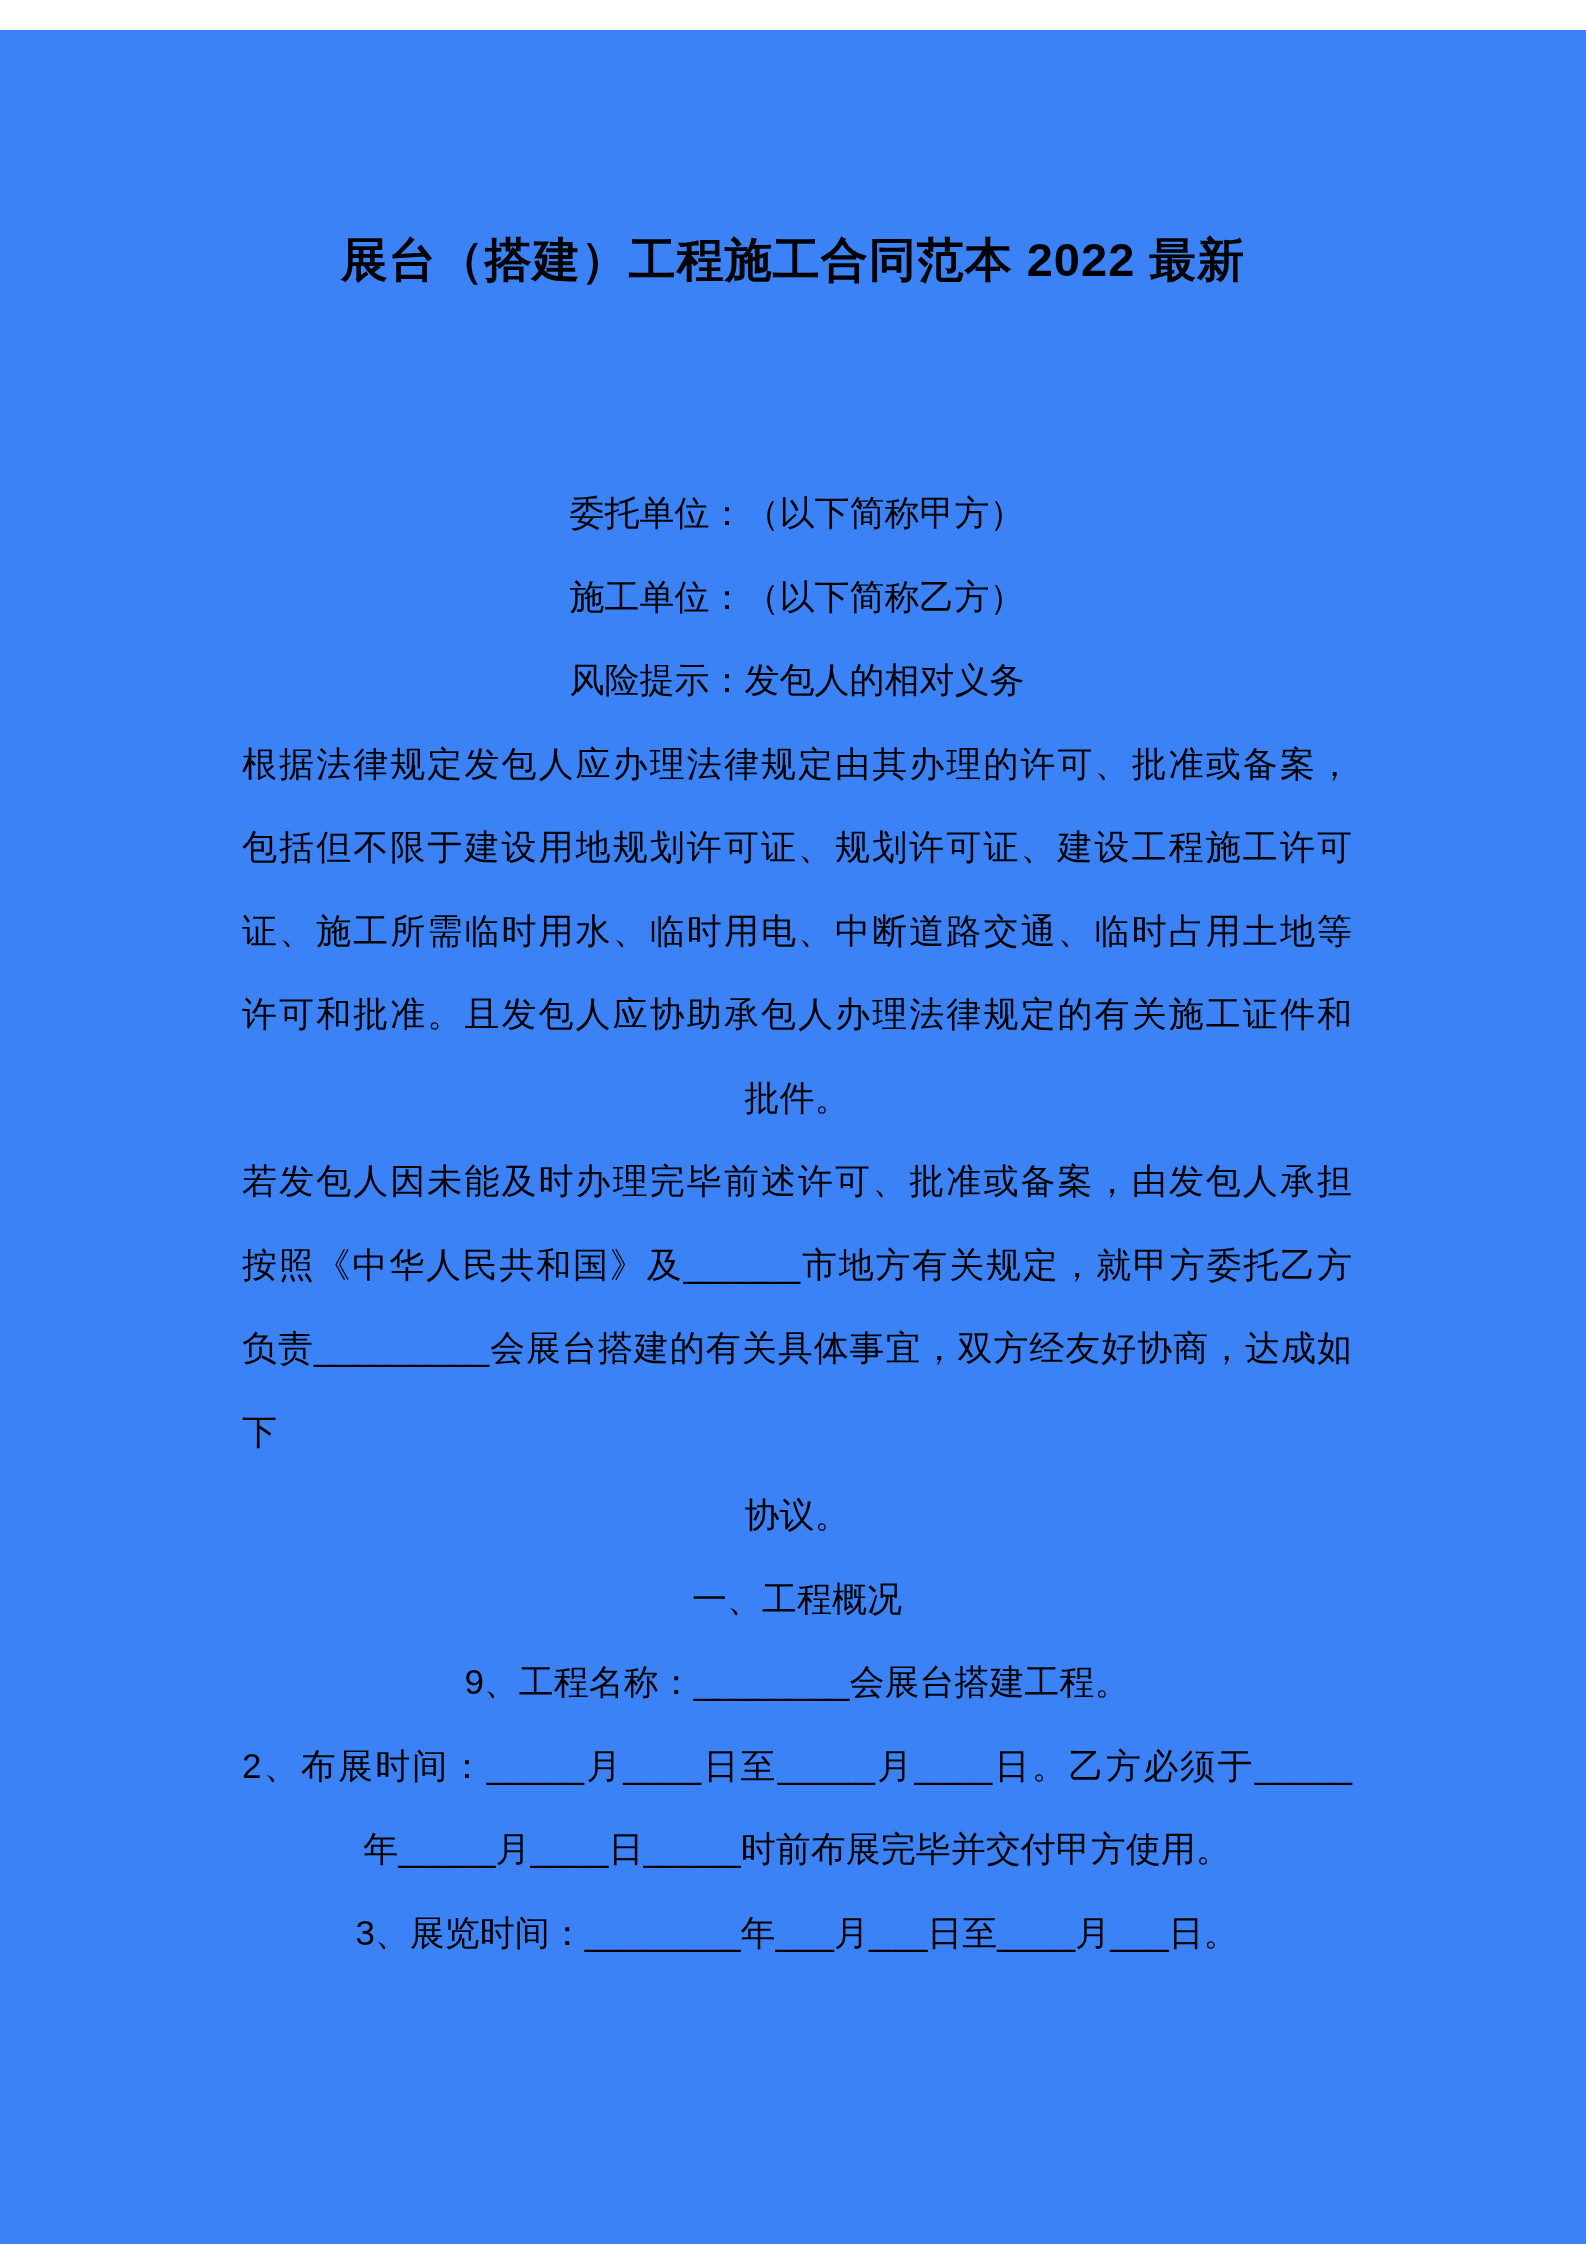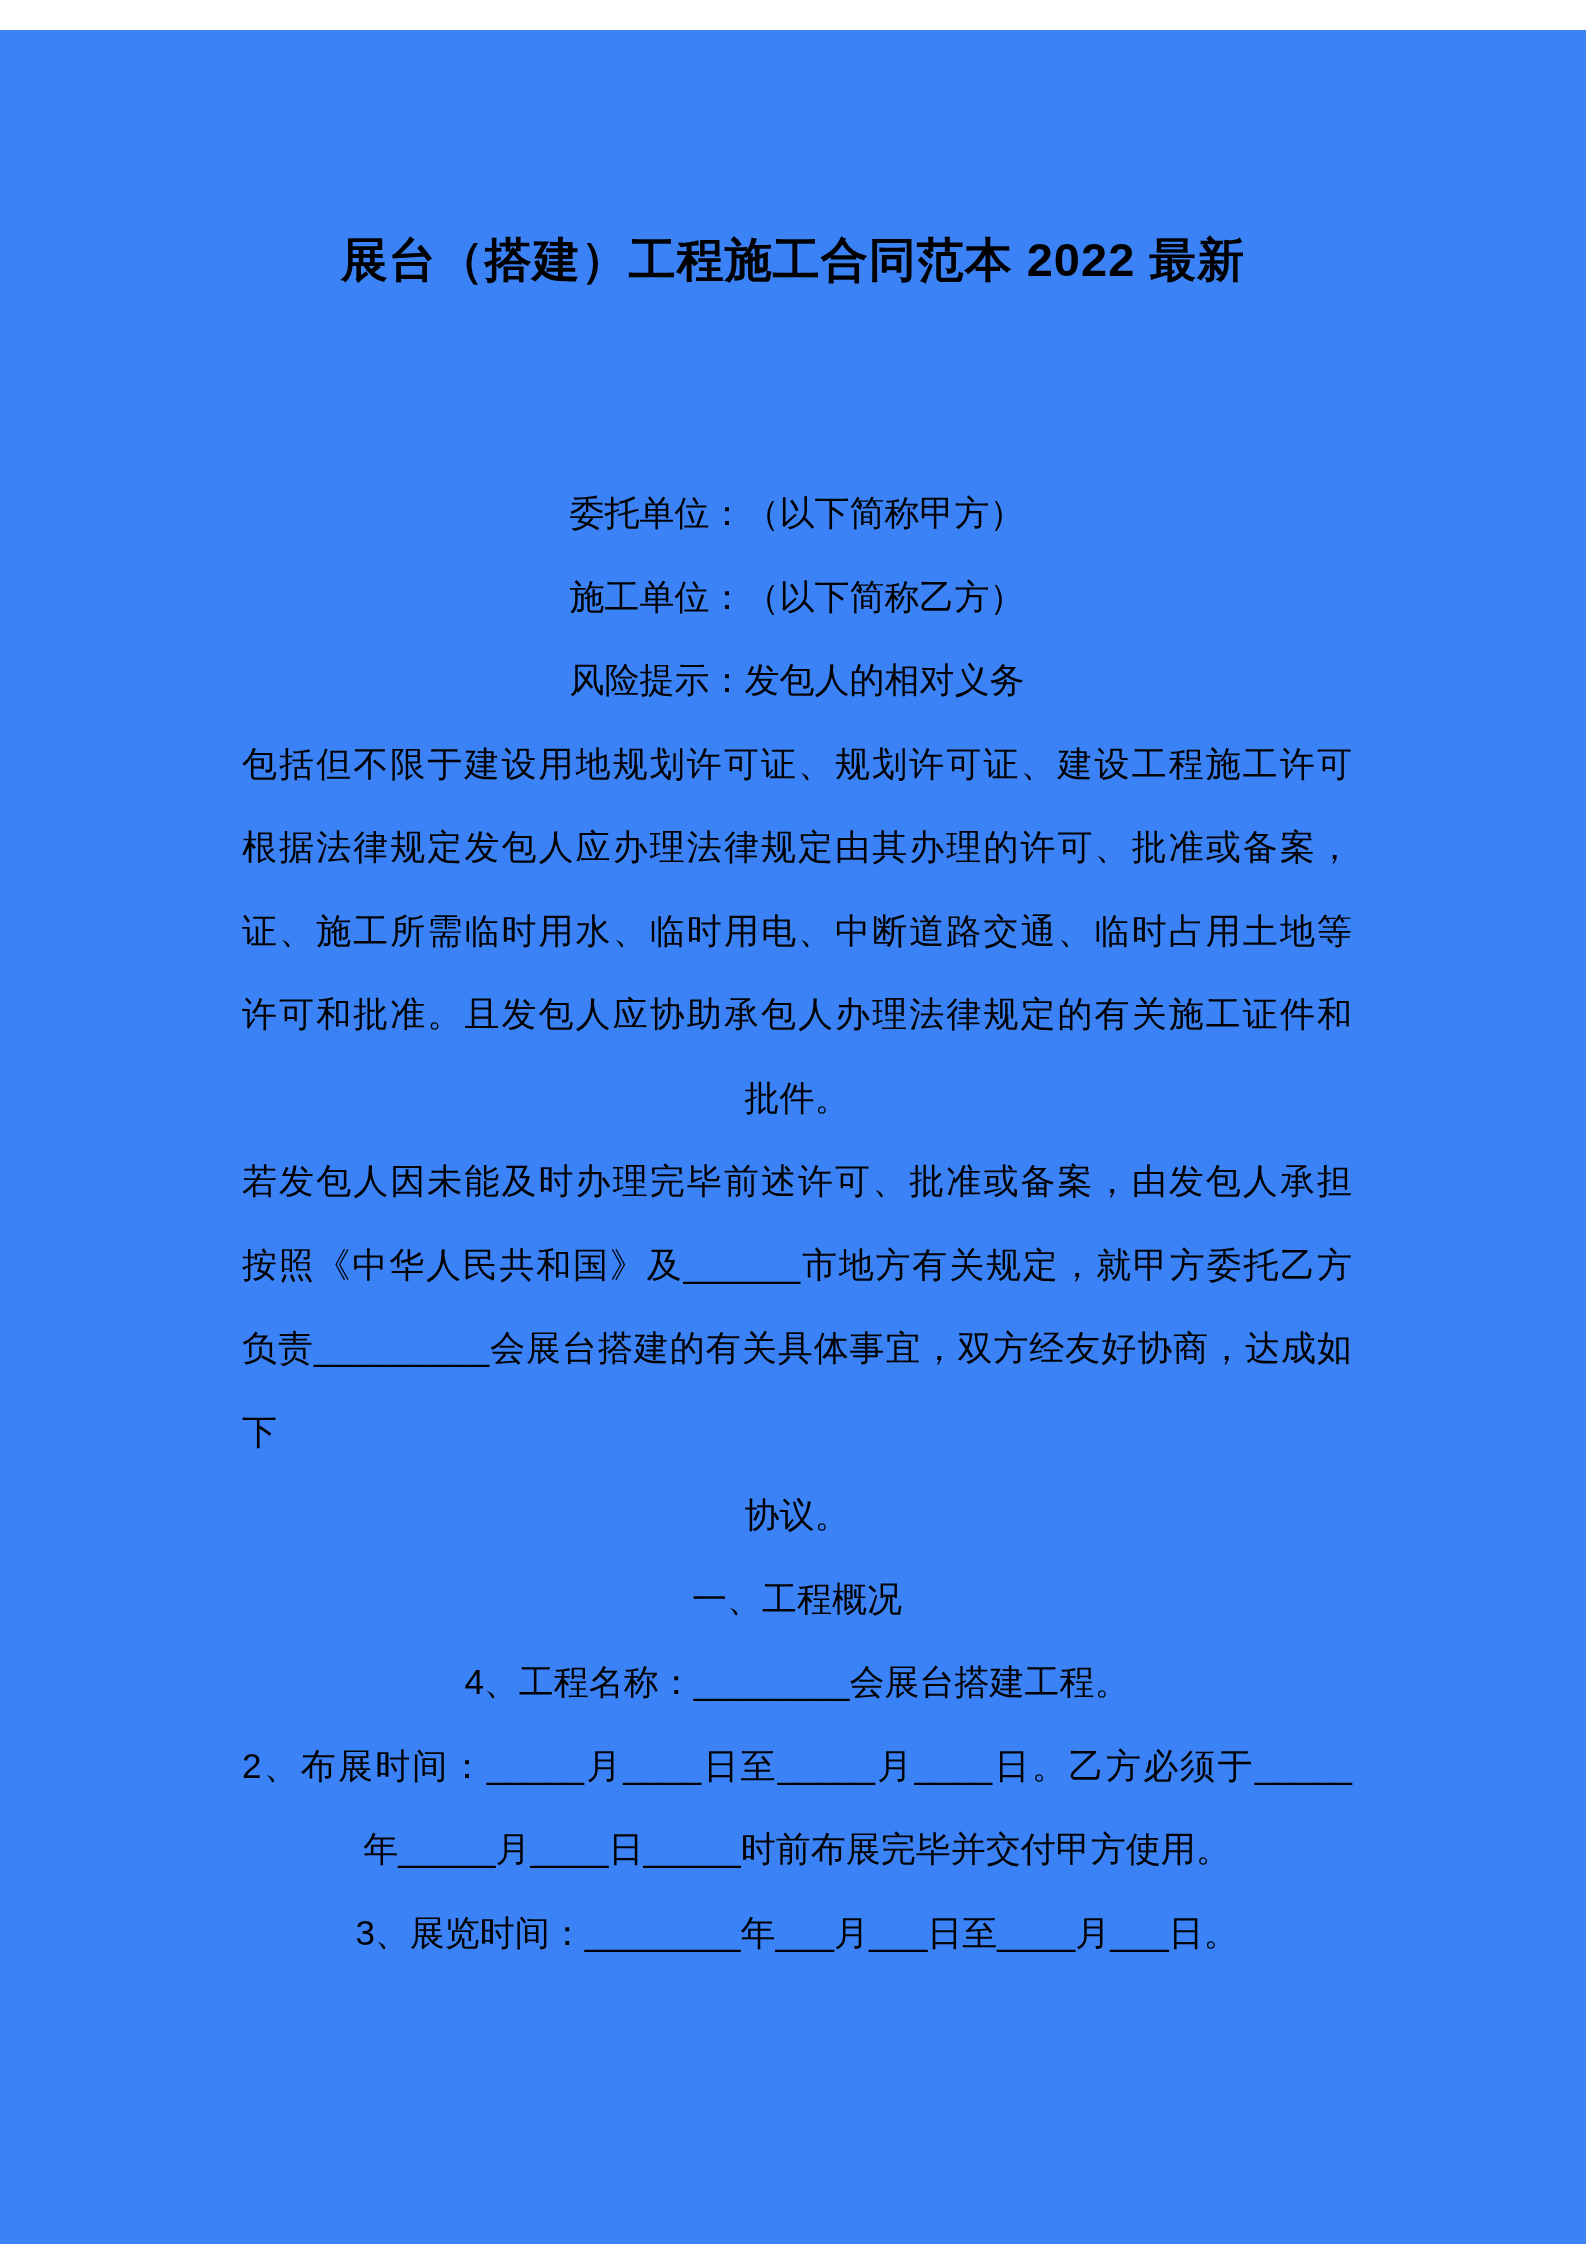--- a/index.html
+++ b/index.html
@@ -47,28 +47,28 @@
 </style>
 </head>
 <body>
 
 <div class="page">
   <h1 class="doc-title">展台（搭建）工程施工合同范本 2022 最新</h1>
   <div class="doc-body">
       <div class="line">委托单位：（以下简称甲方）</div>
       <div class="line">施工单位：（以下简称乙方）</div>
       <div class="line">风险提示：发包人的相对义务</div>
+      <div class="line fill">根据法律规定发包人应办理法律规定由其办理的许可、批准或备案，</div>
       <div class="line fill">包括但不限于建设用地规划许可证、规划许可证、建设工程施工许可</div>
-      <div class="line fill">根据法律规定发包人应办理法律规定由其办理的许可、批准或备案，</div>
       <div class="line fill">证、施工所需临时用水、临时用电、中断道路交通、临时占用土地等</div>
       <div class="line fill">许可和批准。且发包人应协助承包人办理法律规定的有关施工证件和</div>
       <div class="line">批件。</div>
       <div class="line fill">若发包人因未能及时办理完毕前述许可、批准或备案，由发包人承担</div>
       <div class="line fill">按照《中华人民共和国》及______市地方有关规定，就甲方委托乙方</div>
       <div class="line fill">负责_________会展台搭建的有关具体事宜，双方经友好协商，达成如下</div>
       <div class="line">协议。</div>
       <div class="line">一、工程概况</div>
-      <div class="line">4、工程名称：________会展台搭建工程。</div>
+      <div class="line">9、工程名称：________会展台搭建工程。</div>
       <div class="line fill">2、布展时间：_____月____日至_____月____日。乙方必须于_____</div>
       <div class="line">年_____月____日_____时前布展完毕并交付甲方使用。</div>
       <div class="line">3、展览时间：________年___月___日至____月___日。</div>
     </div>
 </div>
 
 </body></html>

